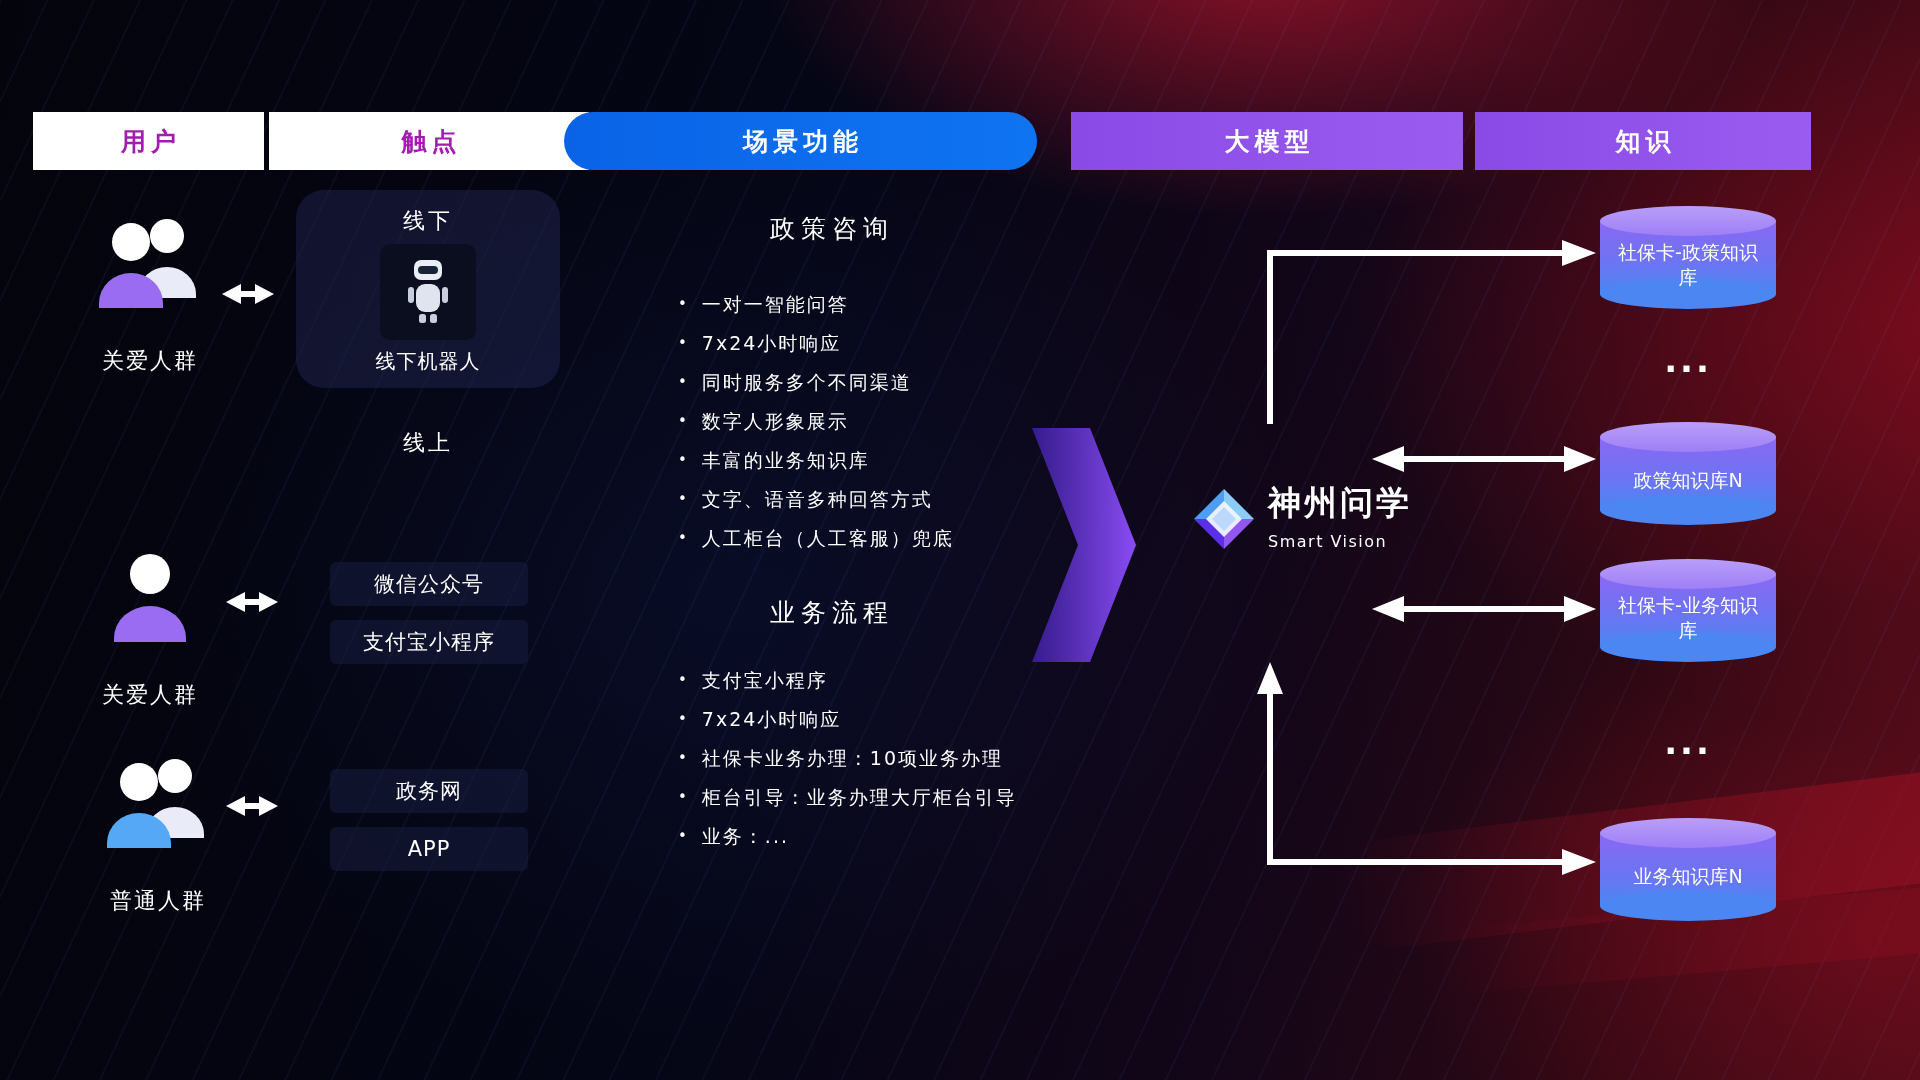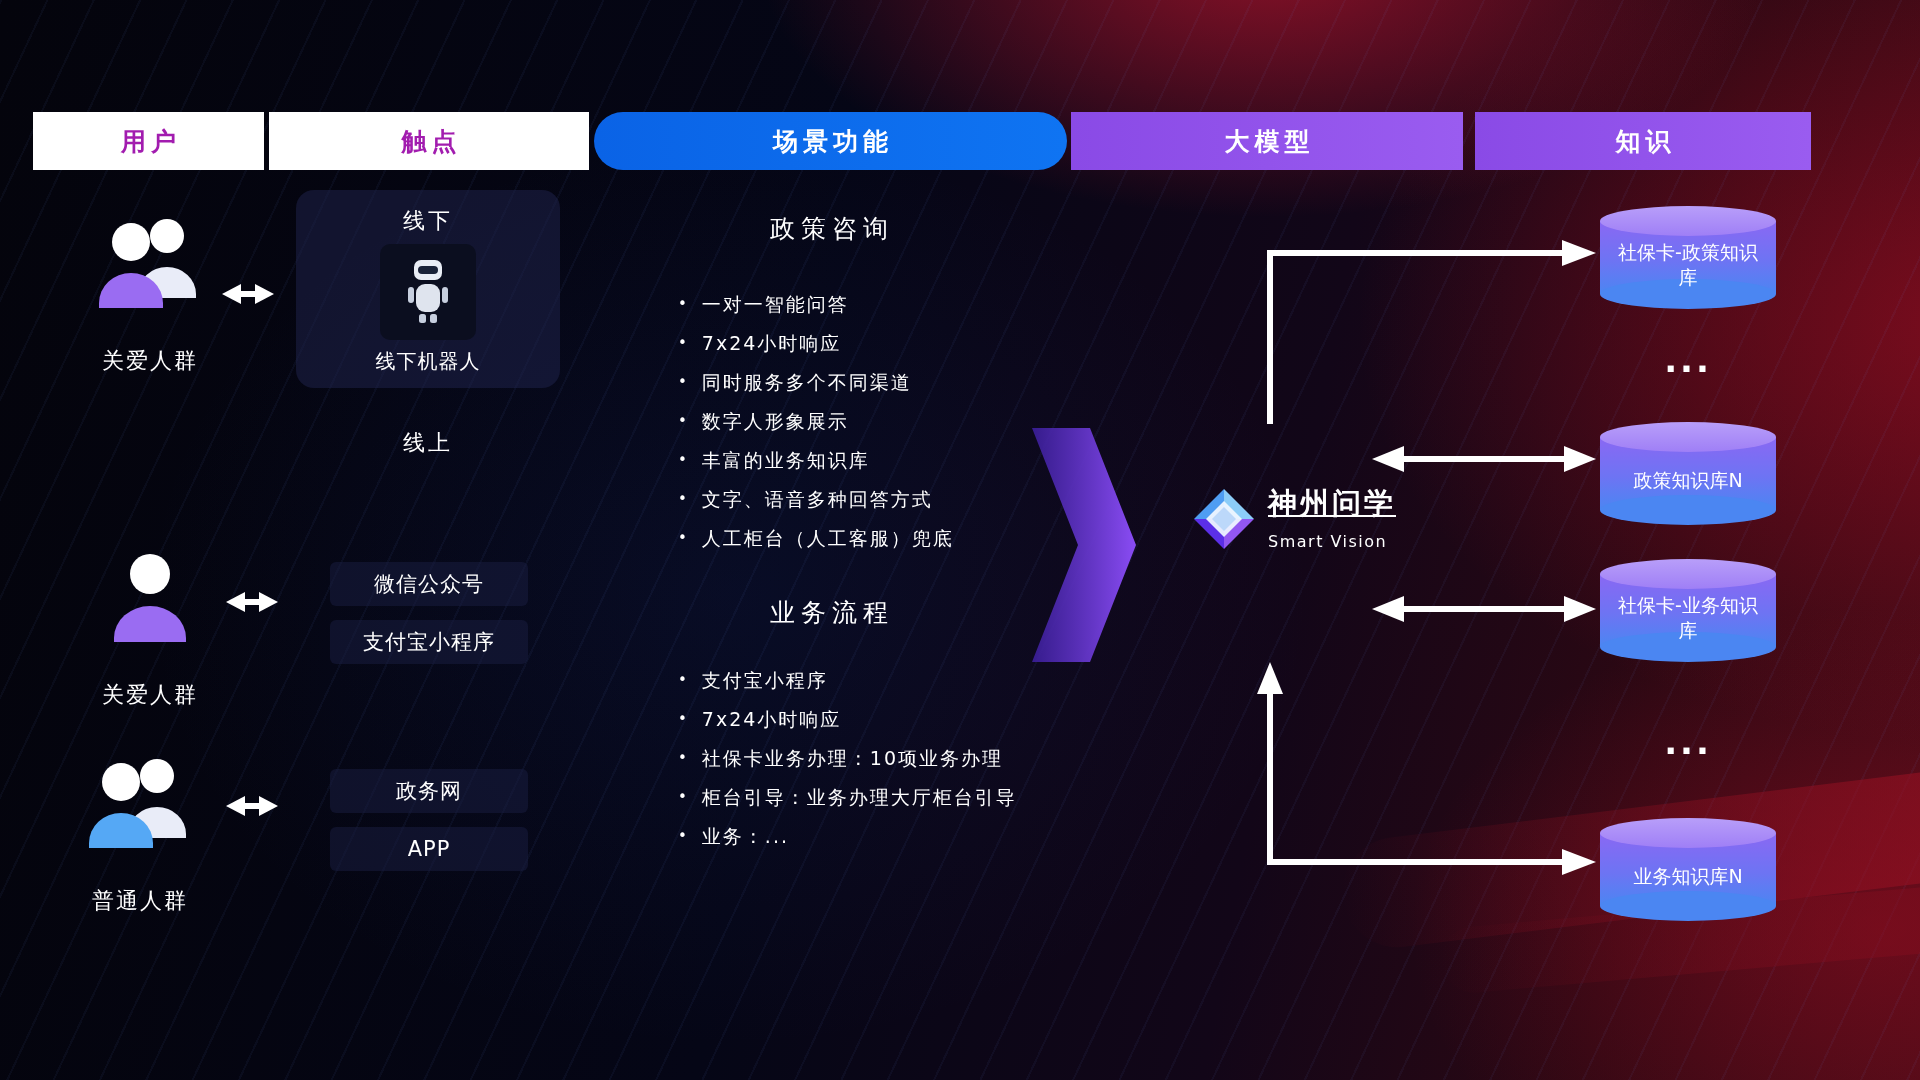--- a/index.html
+++ b/index.html
@@ -33,42 +33,42 @@
   .hdr.white  { background:#ffffff; color:#a21caf; }
   .hdr.blue   { background:linear-gradient(90deg,#0a63e6,#0f74f2); color:#fff; }
   .hdr.purple { background:linear-gradient(90deg,#8a4ae6,#9a5cf0); color:#fff; }
 
   
   .user { position:absolute; width:160px; text-align:center; }
   .user-label { margin-top:30px; font-size:22px; letter-spacing:2px; }
 
   
   .robot-box { position:absolute; left:296px; top:190px; width:264px; height:198px;
-               background:rgba(32,36,78,.5); border-radius:18px; text-align:center; }
+               background:rgba(32,36,78,.5); border-radius:28px; text-align:center; }
   .robot-title { margin-top:16px; font-size:22px; letter-spacing:3px; }
   .robot-img { width:96px; height:96px; margin:8px auto 0; background:#0b0e1f; border-radius:10px;
                display:flex; align-items:center; justify-content:center; }
   .robot-caption { margin-top:8px; font-size:20px; letter-spacing:1px; }
   .online-title { position:absolute; left:296px; top:428px; width:264px; text-align:center;
                   font-size:22px; letter-spacing:3px; }
   .channel { position:absolute; left:330px; width:198px; height:44px; line-height:44px; text-align:center;
              font-size:21px; letter-spacing:1px; background:rgba(26,30,66,.5); border-radius:6px; }
 
   
   .scene-title { position:absolute; left:594px; width:476px; text-align:center;
                  font-size:25px; letter-spacing:6px; }
   .bullets { list-style:none; position:absolute; }
   .bullets li { font-size:19px; letter-spacing:2px; margin-bottom:13px; white-space:nowrap; }
   .bullets li::before { content:"•"; font-size:15px; margin-right:13px; position:relative; top:-2px; }
 
   
   .flow-arrow { position:absolute; left:1032px; top:428px; }
   .model { position:absolute; left:1192px; top:487px; display:flex; align-items:center; }
   .model-text { margin-left:12px; }
-  .model-name { font-size:29px; font-weight:bold; letter-spacing:3px; line-height:30px;text-decoration:underline; }
+  .model-name { font-size:33px; font-weight:bold; letter-spacing:3px; line-height:30px; }
   .model-sub  { font-size:16px; letter-spacing:1.5px; margin-top:14px; }
 
   
   .cyl { position:absolute; left:1600px; width:176px; height:103px; z-index:2; }
   .cyl-top    { position:absolute; left:0; top:0; width:100%; height:30px; border-radius:50%;
                 background:linear-gradient(180deg,#b89ef9,#9f7ff6); z-index:2; }
   .cyl-body   { position:absolute; left:0; top:15px; width:100%; height:73px;
                 background:linear-gradient(180deg,#8a68f3 0%, #6d74f3 55%, #4b86f2 100%); }
   .cyl-bottom { position:absolute; left:0; bottom:0; width:100%; height:30px; border-radius:50%;
                 background:#4b86f2; }
@@ -83,21 +83,21 @@
 </head>
 <body>
 
 <div class="canvas">
   <div class="streaks"></div>
   <div class="swoosh sw1"></div>
   <div class="swoosh sw2"></div>
 
   <div class="hdr white" style="left:33px;  width:231px;">用户</div>
   <div class="hdr white" style="left:269px; width:320px;">触点</div>
-  <div class="hdr blue" style="left:594px; width:473px;border-radius:29px;">场景功能</div>
+  <div class="hdr blue" style="left:564px; width:473px;border-radius:29px;">场景功能</div>
   <div class="hdr purple" style="left:1071px;width:392px;">大模型</div>
   <div class="hdr purple" style="left:1475px;width:336px;">知识</div>
 
   <div class="user" style="left:70px;top:212px;">
     <svg width="118" height="100" viewBox="0 0 118 100">
       <circle cx="76" cy="24" r="17" fill="#ffffff"></circle>
       <path d="M47 86 v-4 a29 27 0 0 1 58 0 v4 z" fill="#e9ecf8"></path>
       <circle cx="40" cy="30" r="19" fill="#ffffff"></circle>
       <path d="M8 96 v-5 a32 30 0 0 1 64 0 v5 z" fill="#9a6cf2"></path>
     </svg>
@@ -105,21 +105,21 @@
   </div>
 
   <div class="user" style="left:70px;top:550px;">
     <svg width="86" height="96" viewBox="0 0 86 96">
       <circle cx="43" cy="24" r="20" fill="#ffffff"></circle>
       <path d="M7 92 v-4 a36 32 0 0 1 72 0 v4 z" fill="#9a6cf2"></path>
     </svg>
     <div class="user-label">关爱人群</div>
   </div>
 
-  <div class="user" style="left:60px;top:752px;">
+  <div class="user" style="left:78px;top:752px;">
     <svg width="118" height="100" viewBox="0 0 118 100">
       <circle cx="76" cy="24" r="17" fill="#ffffff"></circle>
       <path d="M47 86 v-4 a29 27 0 0 1 58 0 v4 z" fill="#e9ecf8"></path>
       <circle cx="40" cy="30" r="19" fill="#ffffff"></circle>
       <path d="M8 96 v-5 a32 30 0 0 1 64 0 v5 z" fill="#55a8f5"></path>
     </svg>
     <div class="user-label">普通人群</div>
   </div>
 
   <div class="robot-box">

